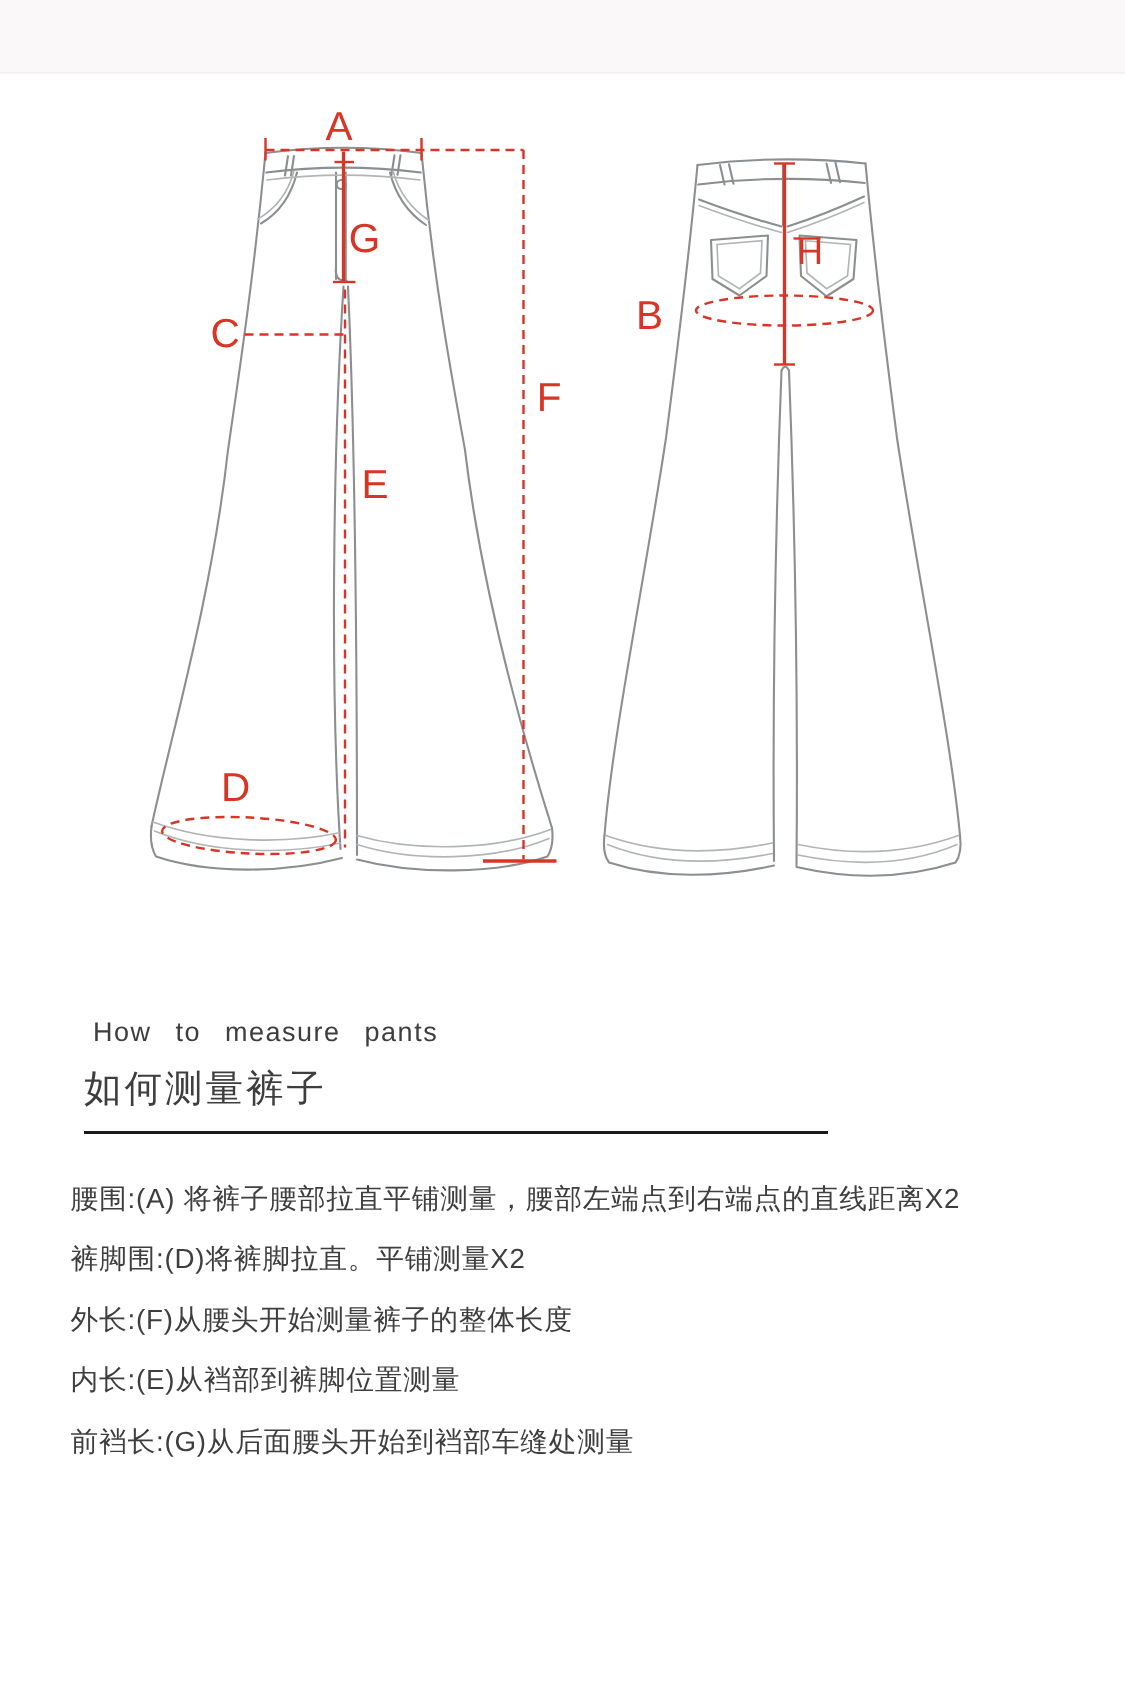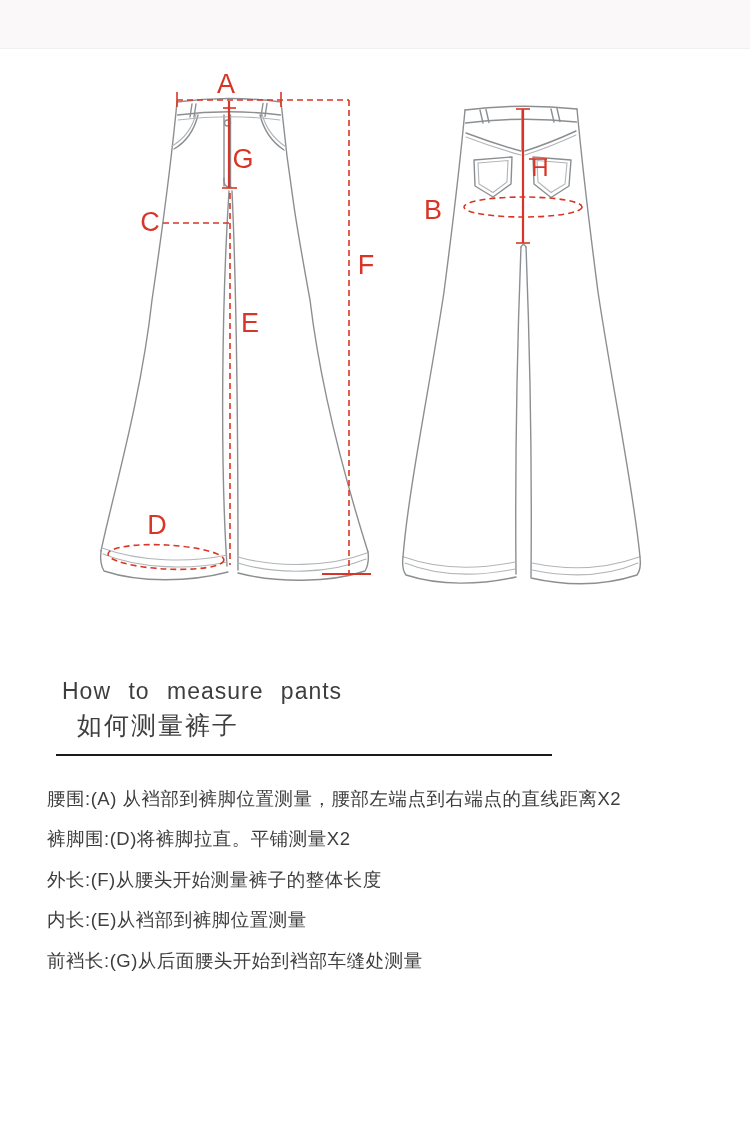--- a/index.html
+++ b/index.html
@@ -17,27 +17,27 @@
   .garment{stroke:#8c8f92;fill:none;stroke-width:1.4;stroke-linecap:round;stroke-linejoin:round;}
   .stitch{stroke:#b2b5b7;fill:none;stroke-width:1.1;stroke-linecap:round;}
   .ann-line{stroke:#d93526;fill:none;stroke-width:1.6;stroke-linecap:butt;}
   .ann-dash{stroke-dasharray:6,4;}
   .ann-thick{stroke-width:2.2;}
   .ann-text{fill:#d93526;font-family:"Liberation Sans",sans-serif;font-size:27px;font-weight:300;}
   .ann-text-small{font-size:24px;}
 
   .heading-en{
     position:absolute;left:62px;top:678px;
-    font-size:23px;color:#3e3e3e;font-weight:300;
+    font-size:18px;color:#3e3e3e;font-weight:300;
     word-spacing:10px;letter-spacing:1px;white-space:nowrap;
   }
   .heading-zh{
     position:absolute;left:56px;top:709px;
     font-size:25px;color:#3e3e3e;font-weight:300;
-    letter-spacing:2px;white-space:nowrap;margin-left:21px;
+    letter-spacing:2px;white-space:nowrap;
   }
   .divider{
     position:absolute;left:56px;top:754px;width:496px;height:2px;background:#1a1a1a;
   }
   .instructions{
     position:absolute;left:47px;top:779px;width:680px;
     font-size:18.5px;color:#3e3e3e;font-weight:300;letter-spacing:0.5px;
   }
   .instructions .line{
     height:40.4px;line-height:40.4px;white-space:nowrap;
@@ -162,18 +162,18 @@
       <text class="ann-text ann-text-small" text-anchor="middle" x="540" y="176">H</text>
     </g>
   </g>
 </svg>
 
 <div class="heading-en">How to measure pants</div>
 <div class="heading-zh">如何测量裤子</div>
 <div class="divider"></div>
 
 <div class="instructions">
-  <div class="line">腰围:(A) 从裆部到裤脚位置测量，腰部左端点到右端点的直线距离X2</div>
+  <div class="line">腰围:(A) 将裤子腰部拉直平铺测量，腰部左端点到右端点的直线距离X2</div>
   <div class="line">裤脚围:(D)将裤脚拉直。平铺测量X2</div>
   <div class="line">外长:(F)从腰头开始测量裤子的整体长度</div>
   <div class="line">内长:(E)从裆部到裤脚位置测量</div>
   <div class="line">前裆长:(G)从后面腰头开始到裆部车缝处测量</div>
 </div>
 
 </body></html>

